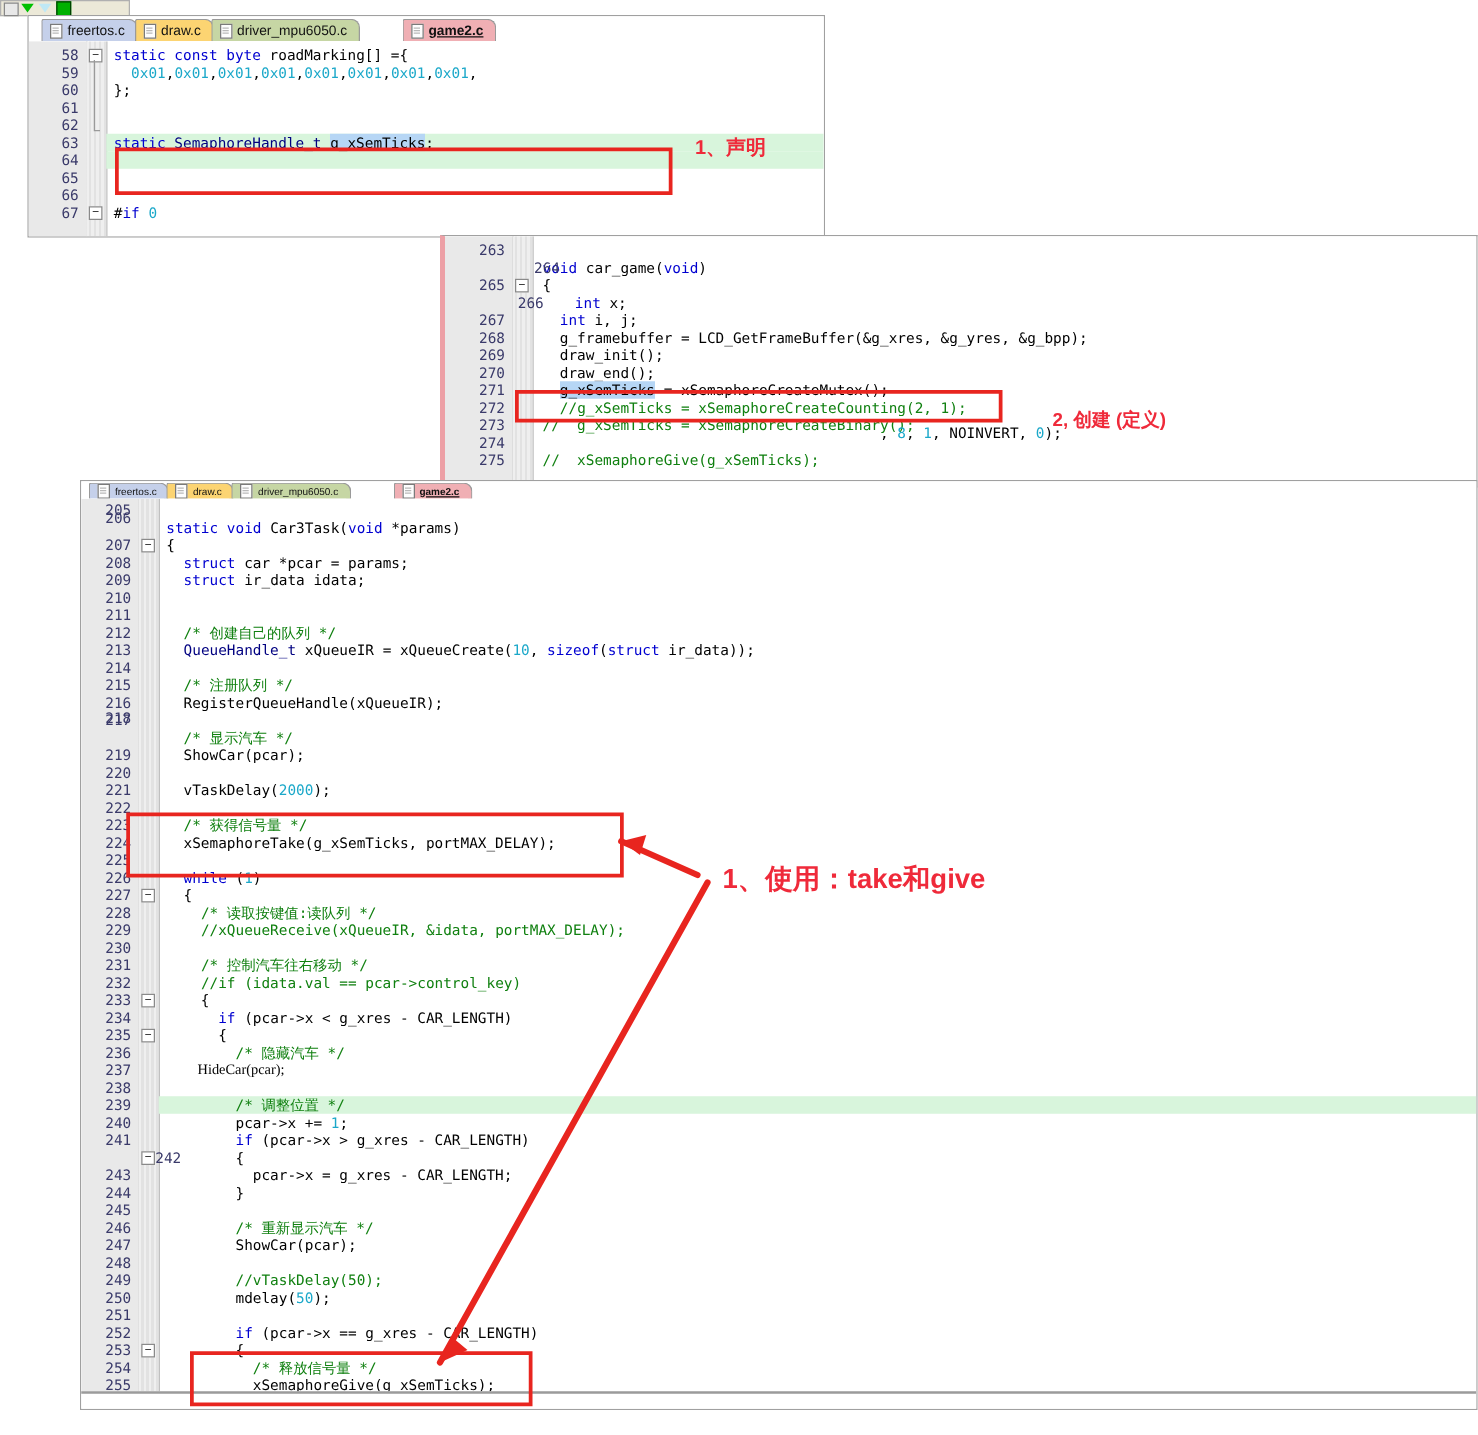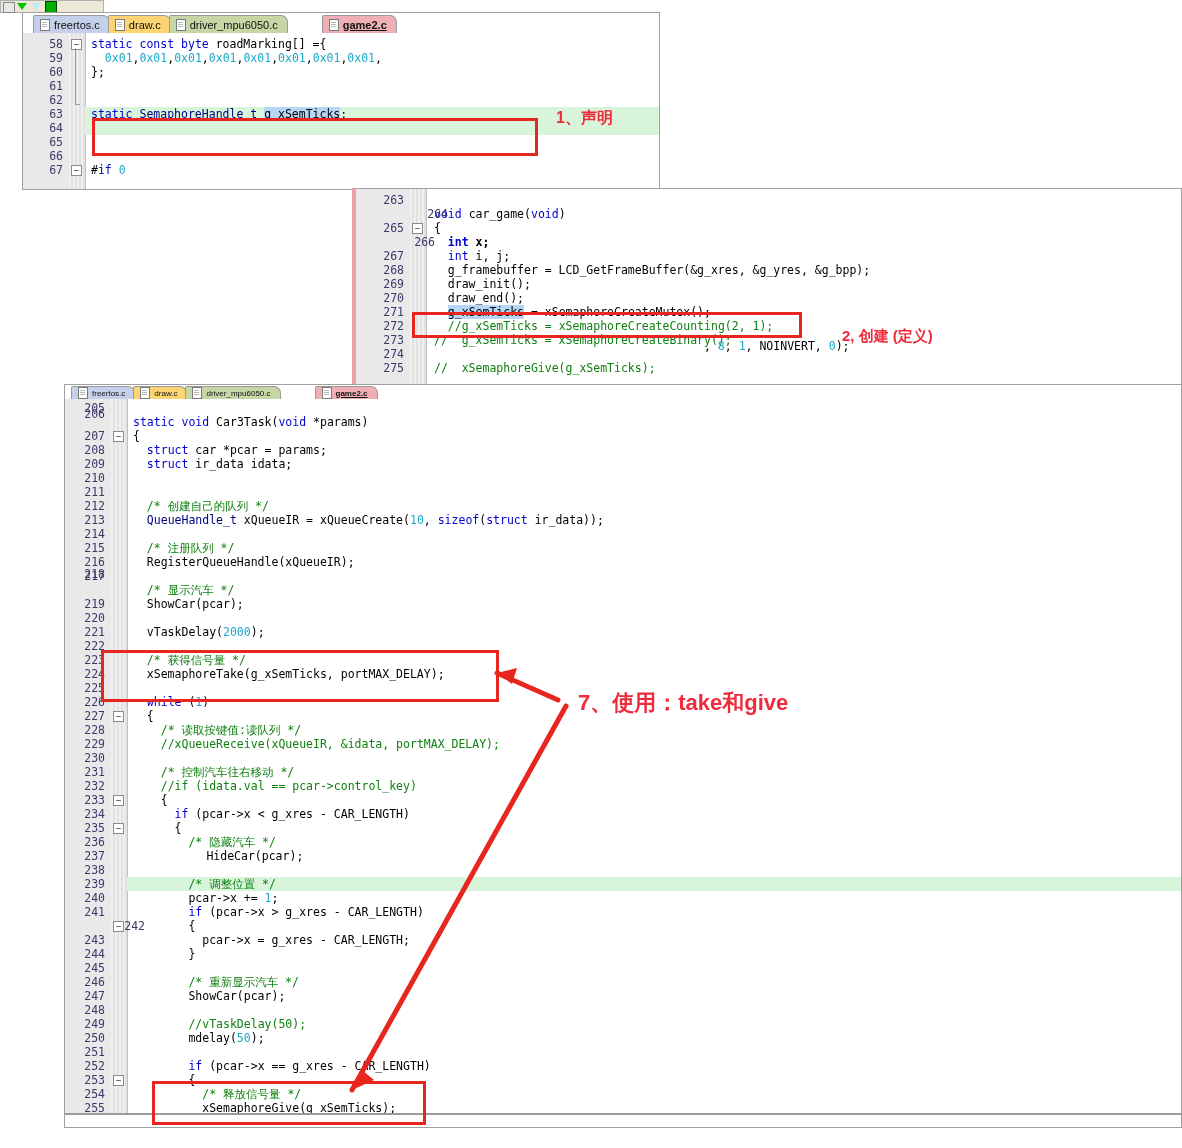--- a/index.html
+++ b/index.html
@@ -125,21 +125,21 @@
 </div>
 
 <div class="panel" id="p2" style="left:352px;top:188px;width:830px;height:202px;border-left:4px solid #eda0a6;">
   <div class="editor" style="top:0;">
     <div class="gutter" style="width:54px;"></div>
     <div class="gutter2" style="left:54px;"></div>
     <div class="code" id="code2" style="left:70px;">
         <div class="ln" style="top: 4px; left: 8px;"></div>
         <div class="ln" style="top: 18px; left: 8px;"><span class="kw">void</span> car_game(<span class="kw">void</span>)</div>
         <div class="ln" style="top: 32px; left: 8px;">{</div>
-        <div class="ln" style="top: 46px; left: 8px; font-weight: bold;">  <span class="kw">int</span> x;</div>
+        <div class="ln" style="top: 46px; left: 20px;">  <span class="kw">int</span> x;</div>
         <div class="ln" style="top: 60px; left: 8px;">  <span class="kw">int</span> i, j;</div>
         <div class="ln" style="top: 74px; left: 8px;">  g_framebuffer = LCD_GetFrameBuffer(&amp;g_xres, &amp;g_yres, &amp;g_bpp);</div>
         <div class="ln" style="top: 88px; left: 8px;">  draw_init();</div>
         <div class="ln" style="top: 102px; left: 8px;">  draw_end();</div>
         <div class="ln" style="top: 116px; left: 8px;">  <span class="sel">g_xSemTicks</span> = xSemaphoreCreateMutex();</div>
         <div class="ln" style="top: 130px; left: 8px;">  <span class="cm">//g_xSemTicks = xSemaphoreCreateCounting(2, 1);</span></div>
         <div class="ln" style="top: 144px; left: 8px;"><span class="cm">//  g_xSemTicks = xSemaphoreCreateBinary();</span></div>
         <div class="ln" style="top: 172px; left: 8px;"><span class="cm">//  xSemaphoreGive(g_xSemTicks);</span></div>
       </div>
     <div id="nums2">
@@ -210,21 +210,21 @@
         <div class="ln" style="top: 310px; left: 6px;">  {</div>
         <div class="ln" style="top: 324px; left: 6px;">    <span class="cm">/* 读取按键值:读队列 */</span></div>
         <div class="ln" style="top: 338px; left: 6px;">    <span class="cm">//xQueueReceive(xQueueIR, &amp;idata, portMAX_DELAY);</span></div>
         <div class="ln" style="top: 352px; left: 6px;"></div>
         <div class="ln" style="top: 366px; left: 6px;">    <span class="cm">/* 控制汽车往右移动 */</span></div>
         <div class="ln" style="top: 380px; left: 6px;">    <span class="cm">//if (idata.val == pcar-&gt;control_key)</span></div>
         <div class="ln" style="top: 394px; left: 6px;">    {</div>
         <div class="ln" style="top: 408px; left: 6px;">      <span class="kw">if</span> (pcar-&gt;x &lt; g_xres - CAR_LENGTH)</div>
         <div class="ln" style="top: 422px; left: 6px;">      {</div>
         <div class="ln" style="top: 436px; left: 6px;">        <span class="cm">/* 隐藏汽车 */</span></div>
-        <div class="ln" style="top: 450px; left: 24px;">        HideCar(pcar);</div>
+        <div class="ln" style="top: 450px; left: 8px; font-family: Liberation Serif, serif;">        HideCar(pcar);</div>
         <div class="ln" style="top: 464px; left: 6px;"></div>
         <div class="hl" style="top: 478px;"></div>
         <div class="ln" style="top: 478px; left: 6px;">        <span class="cm">/* 调整位置 */</span></div>
         <div class="ln" style="top: 492px; left: 6px;">        pcar-&gt;x += <span class="nu">1</span>;</div>
         <div class="ln" style="top: 506px; left: 6px;">        <span class="kw">if</span> (pcar-&gt;x &gt; g_xres - CAR_LENGTH)</div>
         <div class="ln" style="top: 520px; left: 6px;">        {</div>
         <div class="ln" style="top: 534px; left: 6px;">          pcar-&gt;x = g_xres - CAR_LENGTH;</div>
         <div class="ln" style="top: 548px; left: 6px;">        }</div>
         <div class="ln" style="top: 562px; left: 6px;"></div>
         <div class="ln" style="top: 576px; left: 6px;">        <span class="cm">/* 重新显示汽车 */</span></div>
@@ -302,20 +302,20 @@
   <div style="position:absolute;left:0;right:0;bottom:0;height:12px;background:#ffffff;border-top:2px solid #9b9b9b;"></div>
 </div>
 
 <div class="rbox" style="left:92px;top:118px;width:446px;height:38px;"></div>
 <div class="rbox" style="left:412px;top:312px;width:390px;height:26px;"></div>
 <div class="rbox" style="left:101px;top:650px;width:398px;height:52px;"></div>
 <div class="rbox" style="left:152px;top:1081px;width:274px;height:44px;"></div>
 
 <div class="anno" style="left:556px;top:108px;font-size:16px;">1、声明</div>
 <div class="anno" style="left:842px;top:327px;font-size:15px;">2, 创建 (定义)</div>
-<div class="anno" style="left:578px;top:688px;font-size:22px;">7、使用：take和give</div>
+<div class="anno" style="left:578px;top:688px;font-size:22px;">1、使用：take和give</div>
 
 <svg class="arrowsvg">
   <line x1="558" y1="700" x2="497" y2="673" stroke="#e8251f" stroke-width="5" stroke-linecap="round"></line>
   <polygon points="497,673 517,668 512,684" fill="#e8251f"></polygon>
   <line x1="566" y1="706" x2="352" y2="1090" stroke="#e8251f" stroke-width="5" stroke-linecap="round"></line>
   <polygon points="352,1090 362,1070 374,1080" fill="#e8251f"></polygon>
 </svg>
 
 </body></html>

